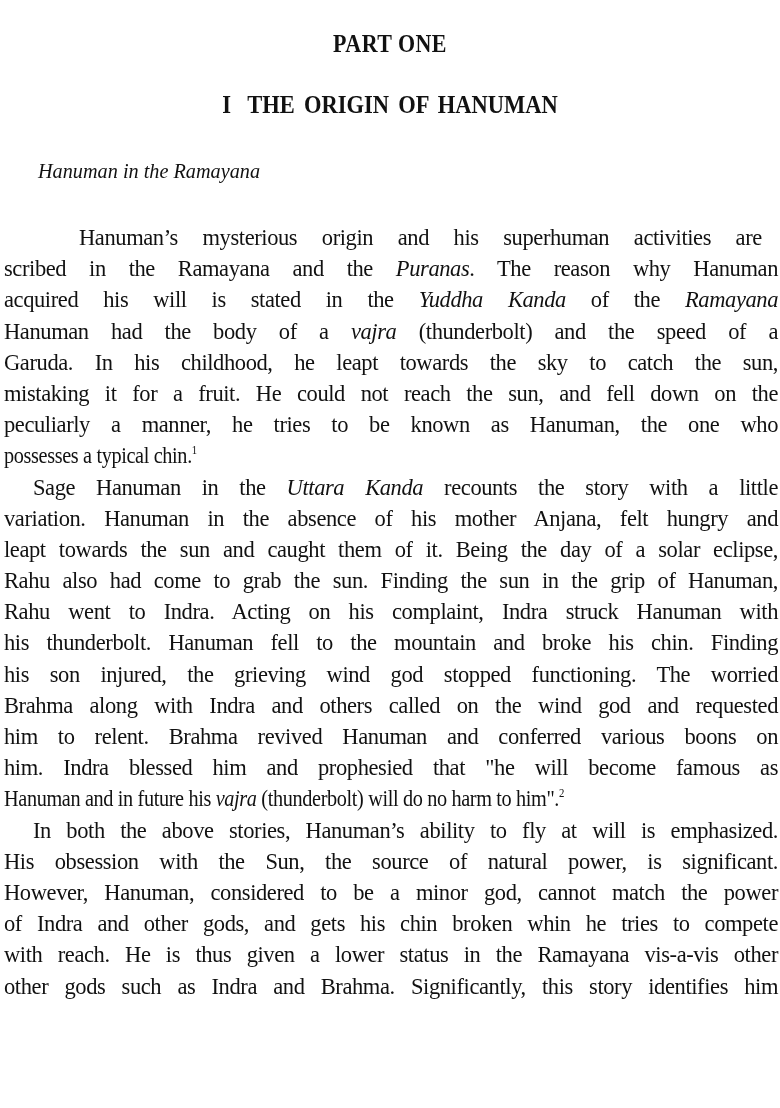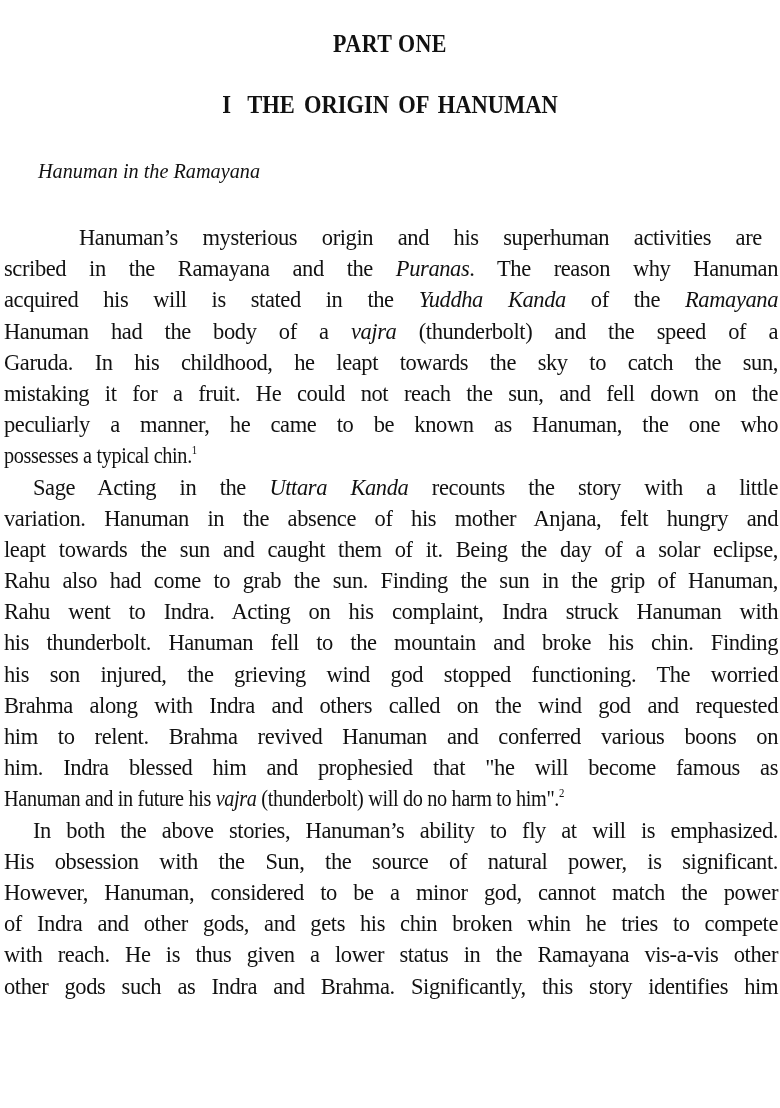--- a/index.html
+++ b/index.html
@@ -112,26 +112,26 @@
 
   <div class="body-text">
 
     <div>
       <div class="line indent1"><span class="inner" style="width: 735px; white-space: nowrap; margin-left: 36px;">Hanuman’s mysterious origin and his superhuman activities are de-</span></div>
       <div class="line full"><span class="inner" style="width: 774px; white-space: nowrap;"><span>scribed in the Ramayana and the </span><span class="it">Puranas</span><span>. The reason why Hanuman</span></span></div>
       <div class="line full"><span class="inner" style="width: 774px; white-space: nowrap;"><span>acquired  his will is stated in the </span><span class="it">Yuddha Kanda</span><span> of the </span><span class="it">Ramayana</span></span></div>
       <div class="line full"><span class="inner" style="width: 774px; white-space: nowrap;"><span>Hanuman had  the body of a  </span><span class="it">vajra</span><span>  (thunderbolt)  and  the  speed  of a</span></span></div>
       <div class="line full"><span class="inner" style="width: 774px; white-space: nowrap;">Garuda. In his childhood, he leapt towards the sky to catch the sun,</span></div>
       <div class="line full"><span class="inner" style="width: 774px; white-space: nowrap;">mistaking it for a fruit. He could not reach the sun, and fell down on  the</span></div>
-      <div class="line full"><span class="inner" style="width: 774px; white-space: nowrap;">peculiarly a manner, he came to be known as Hanuman, the one who</span></div>
+      <div class="line full"><span class="inner" style="width: 774px; white-space: nowrap;">peculiarly a manner, he tries to be known as Hanuman, the one who</span></div>
       <div class="line full last"><span class="inner" style="width: auto; white-space: nowrap; display: inline-block; transform: scaleX(0.9); transform-origin: 0px 50%;"><span>possesses a typical chin.</span><sup>1</sup></span></div>
     </div>
 
     <div>
-      <div class="line indent2"><span class="inner" style="width: 745px; white-space: nowrap;"><span>Sage Acting in the </span><span class="it">Uttara Kanda</span><span> recounts the story with a little</span></span></div>
+      <div class="line indent2"><span class="inner" style="width: 745px; white-space: nowrap;"><span>Sage Hanuman in the </span><span class="it">Uttara Kanda</span><span> recounts the story with a little</span></span></div>
       <div class="line full"><span class="inner" style="width: 774px; white-space: nowrap;">variation. Hanuman in the absence of his mother  Anjana,  felt hungry and</span></div>
       <div class="line full"><span class="inner" style="width: 774px; white-space: nowrap;">leapt towards the sun and caught them of it. Being the day of a solar eclipse,</span></div>
       <div class="line full"><span class="inner" style="width: 774px; white-space: nowrap;">Rahu also had come to grab the sun. Finding the sun in the grip of Hanuman,</span></div>
       <div class="line full"><span class="inner" style="width: 774px; white-space: nowrap;">Rahu went to Indra. Acting on his complaint, Indra struck Hanuman with</span></div>
       <div class="line full"><span class="inner" style="width: 774px; white-space: nowrap;">his thunderbolt.  Hanuman  fell to the mountain and broke his chin. Finding</span></div>
       <div class="line full"><span class="inner" style="width: 774px; white-space: nowrap;">his son injured, the grieving wind god stopped functioning. The worried</span></div>
       <div class="line full"><span class="inner" style="width: 774px; white-space: nowrap;">Brahma along with Indra and others called on the wind god and requested</span></div>
       <div class="line full"><span class="inner" style="width: 774px; white-space: nowrap;">him to relent. Brahma revived Hanuman and conferred various boons on</span></div>
       <div class="line full"><span class="inner" style="width: 774px; white-space: nowrap;">him. Indra blessed him and prophesied that "he will become famous as</span></div>
       <div class="line full last"><span class="inner" style="width: auto; white-space: nowrap; display: inline-block; transform: scaleX(0.9); transform-origin: 0px 50%;"><span>Hanuman and in future his </span><span class="it">vajra</span><span>  (thunderbolt) will do no harm to him".</span><sup>2</sup></span></div>

